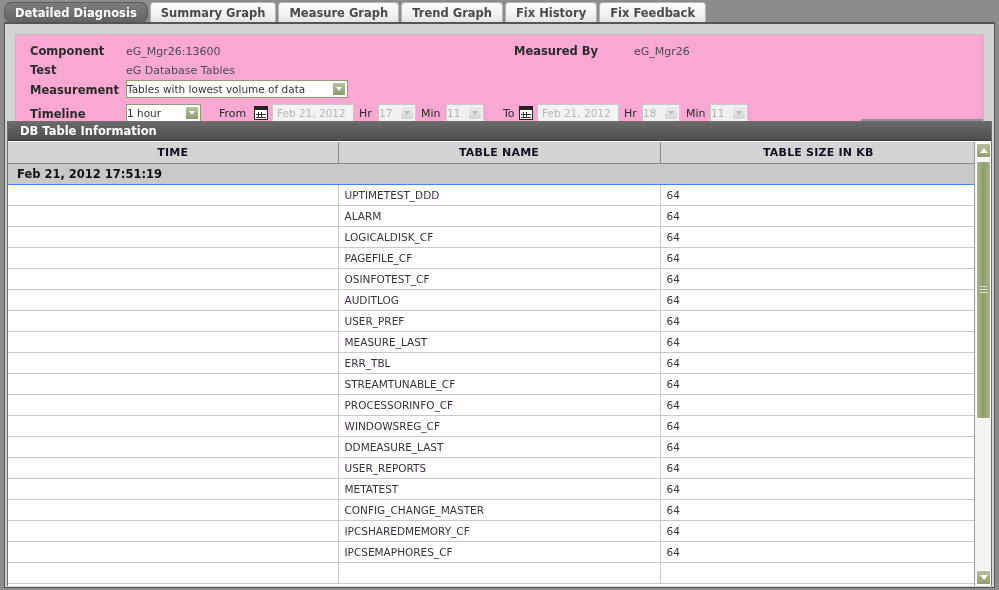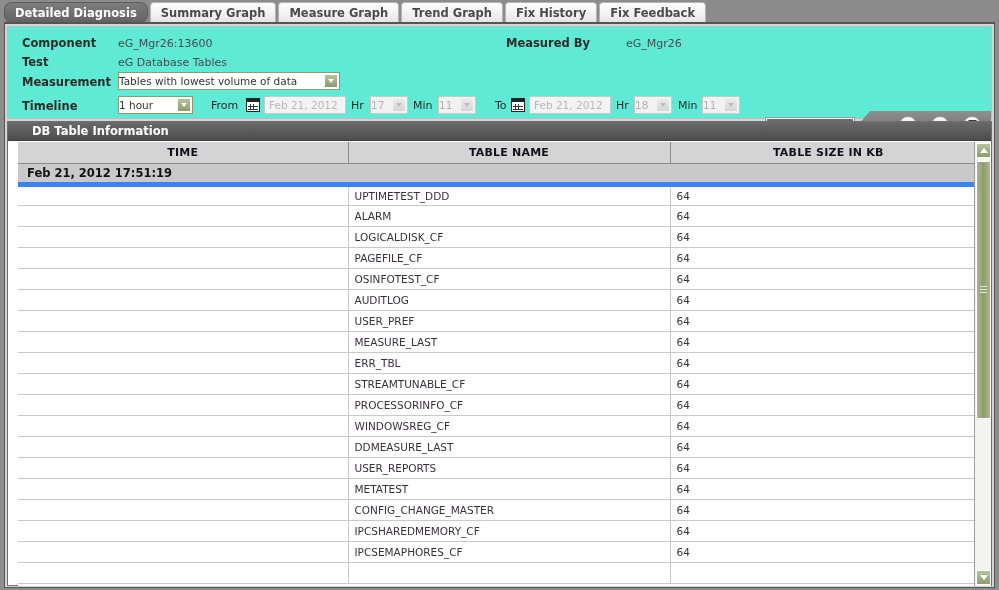--- a/index.html
+++ b/index.html
@@ -48,23 +48,23 @@
     width: 991px; height: 566px;
     background: #d4d4d4;
     border: 1px solid #555;
     border-top: 2px solid #555;
   }
 
   
   #form-area {
     position: relative;
     height: 93px;
-    background: #5eead4;
+    background: #f9a8d4;
     border: 1px solid #bdbdbd;
-    margin: 2px;
+    margin: 10px;
   }
   .flabel {
     position: absolute;
     font-size: 11.5px; font-weight: bold;
     color: #2b2b2b;
     font-family: "DejaVu Sans", sans-serif;
     white-space: nowrap;
   }
   .fvalue {
     position: absolute;
@@ -198,25 +198,25 @@
     border: 1px solid #6f6f6f;
     background: #ffffff;
   }
   #data-title {
     height: 19px;
     background: linear-gradient(to bottom,#6a6a6a,#4d4d4d);
     color: #ffffff;
     font-size: 11.5px; font-weight: bold;
     font-family: "DejaVu Sans", sans-serif;
     line-height: 19px;
-    padding-left: 24px;
+    padding-left: 12px;
     border-bottom: 1px solid #3d3d3d;
   }
   #table-wrap {
-    position: absolute; left: 10px; top: 20px;
+    position: absolute; left: 0; top: 20px;
     width: 968px; height: 444px;
     overflow: hidden;
     background: #ffffff;
     border-right: 1px solid #999;
   }
   table.grid {
     width: 968px;
     border-collapse: collapse;
     table-layout: fixed;
   }
@@ -240,21 +240,21 @@
     font-family: "DejaVu Sans", sans-serif;
     padding-left: 6px;
     vertical-align: middle;
   }
   tr.group-row td {
     background: #c9c9c9;
     font-size: 11.5px;
     font-weight: bold;
     color: #111;
     border-right: none;
-    border-bottom: 5px solid #3b82f6;
+    border-bottom: 1px solid #3b82f6;
     padding-left: 9px;
   }
 
   
   #scrollbar {
     position: absolute;
     right: 0px; top: 20px;
     width: 17px; height: 444px;
     background: #f3f3ef;
     border-left: 1px solid #9d9d9d;

